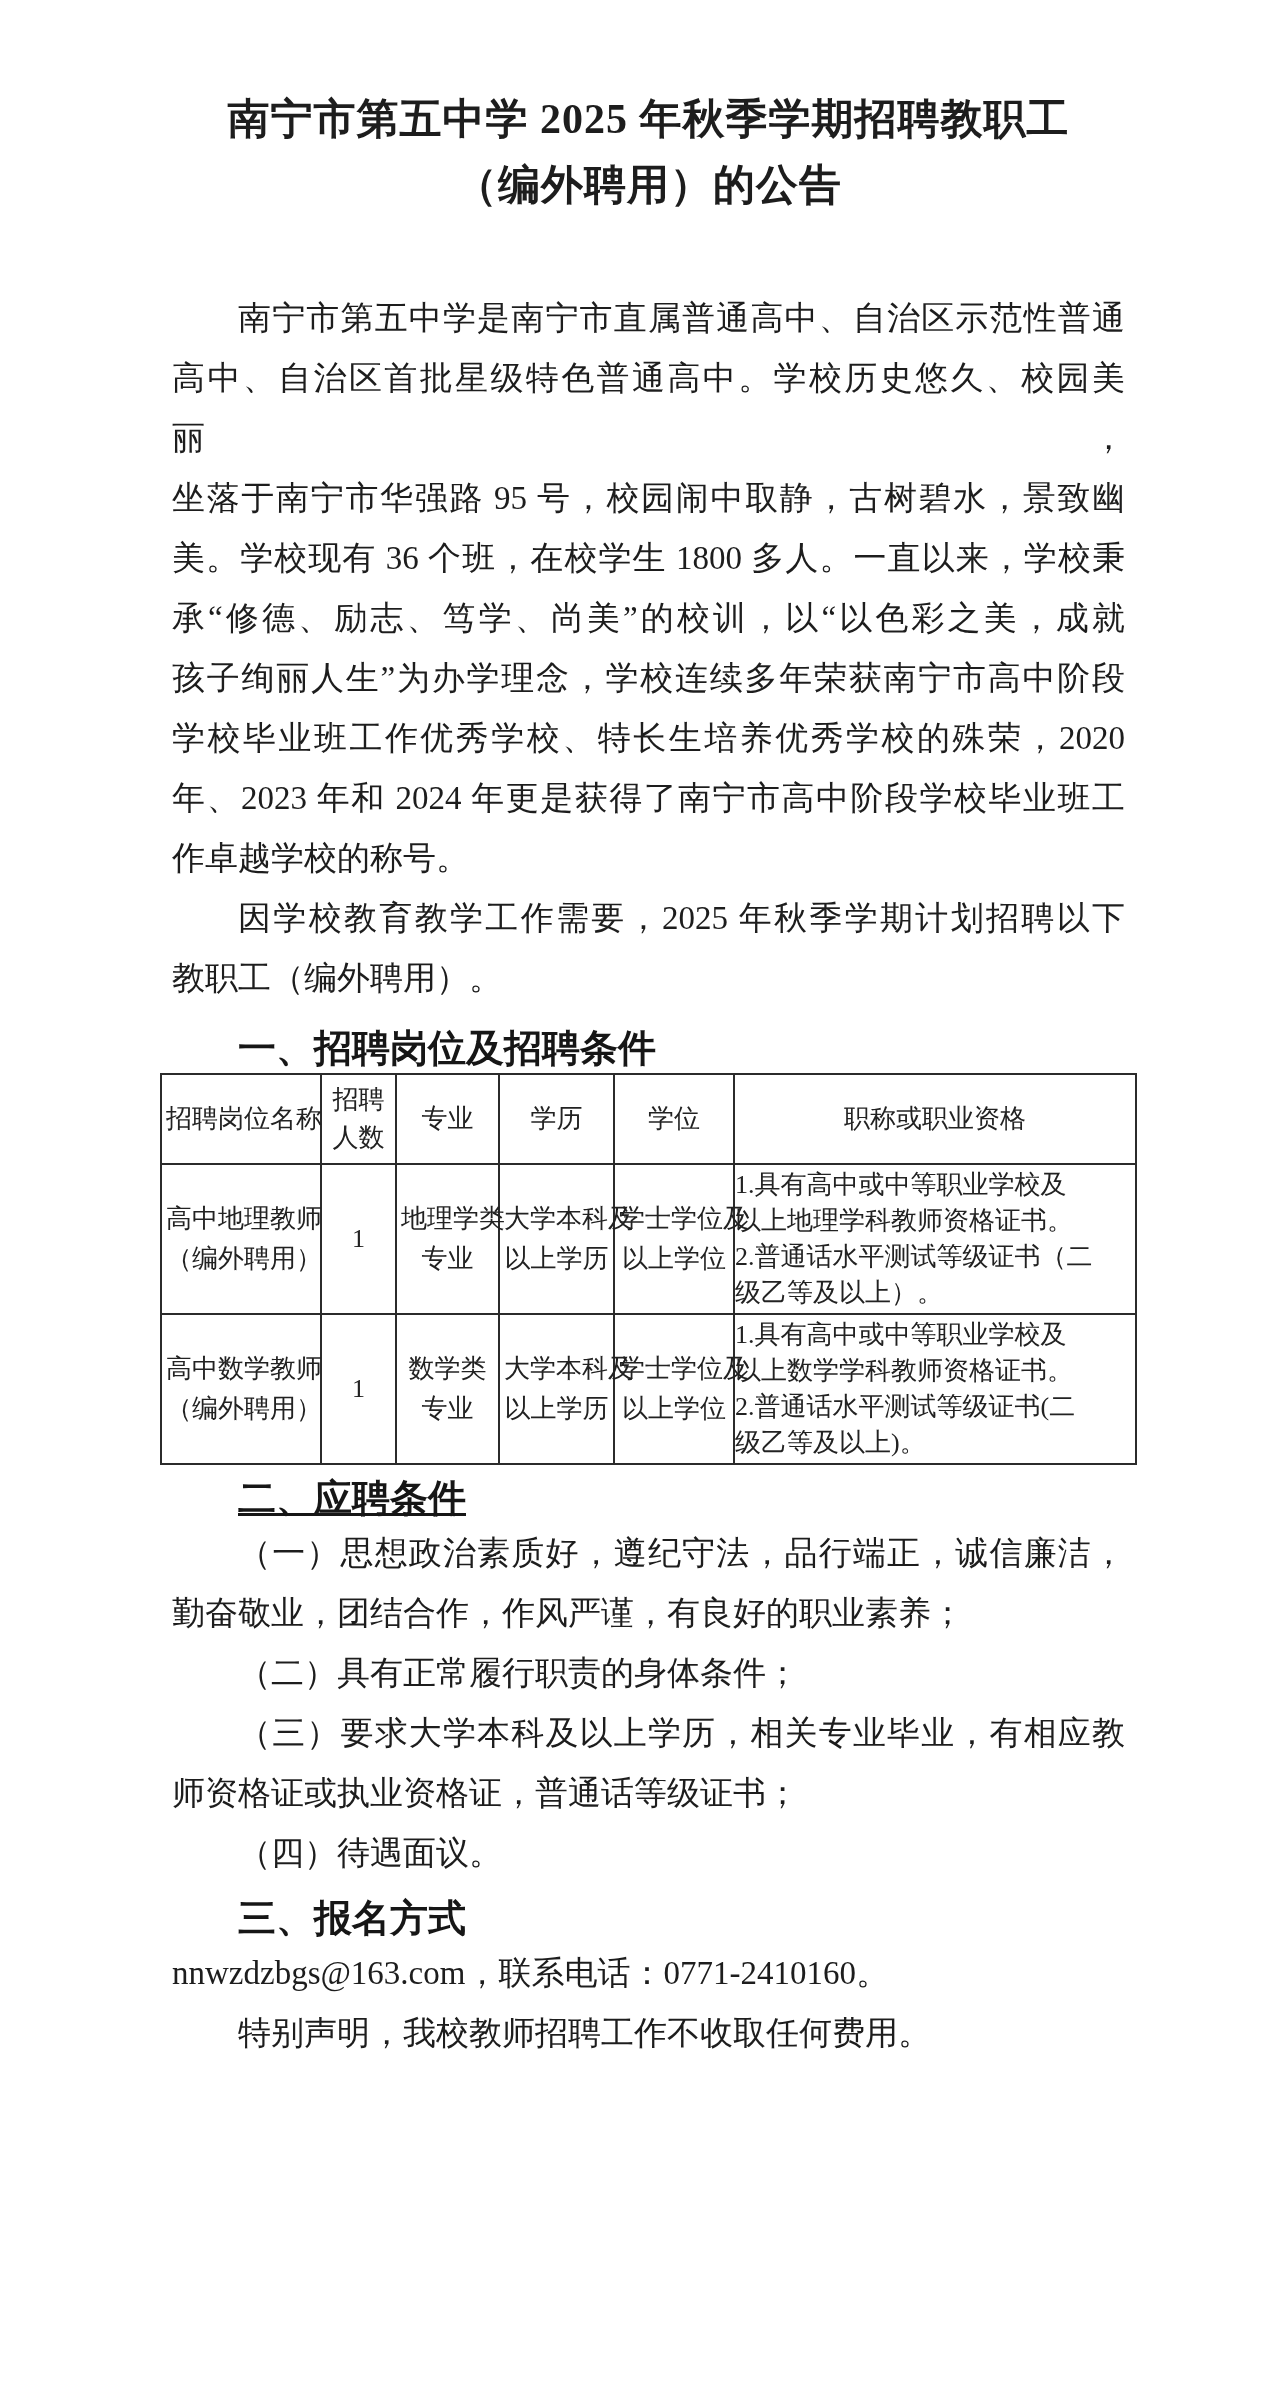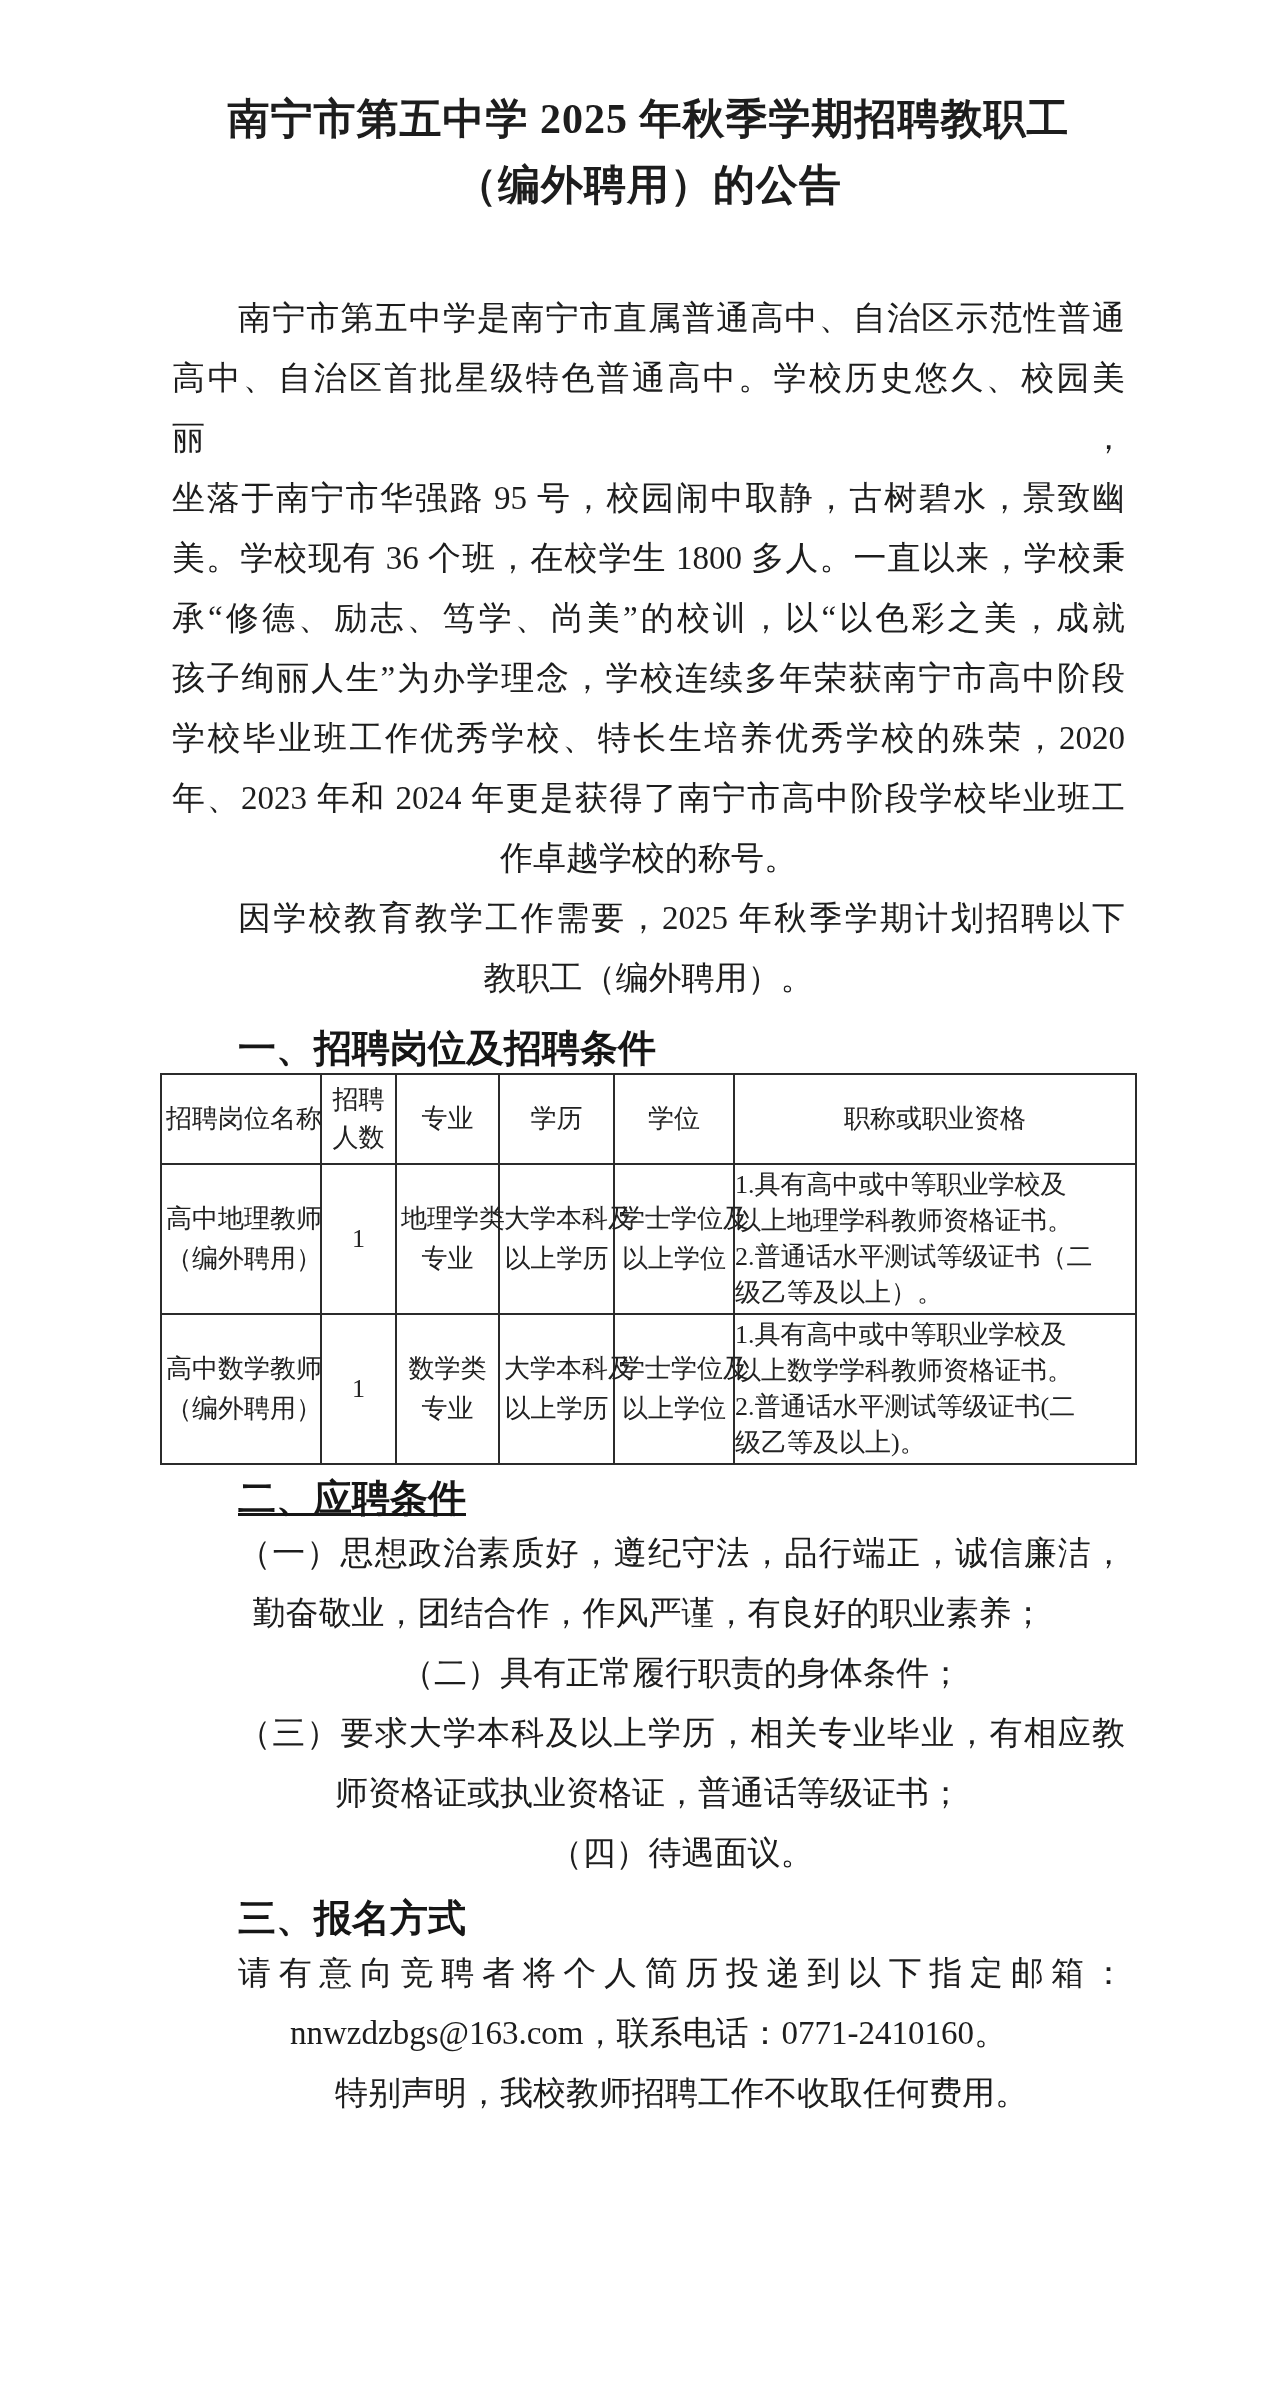--- a/index.html
+++ b/index.html
@@ -21,21 +21,21 @@
     margin: 0;
     font-size: 42px;
     line-height: 66px;
     font-weight: bold;
     text-align: center;
     letter-spacing: 1px;
     font-family: "Liberation Serif", "DejaVu Serif", serif;
   }
   
   .para { font-size: 33px; line-height: 60px; margin: 0; }
-  .para .line { min-height: 60px; text-align: center; }
+  .para .line { min-height: 60px; }
   .para .line.fill { text-align: justify; text-align-last: justify; }
   .para .line.first { text-indent: 66px; }
   .para-first { margin-top: 70px; }
   
   .sec-heading {
     margin: 0;
     padding-left: 66px;
     font-size: 38px;
     line-height: 50px;
     font-weight: bold;
@@ -208,21 +208,20 @@
       <div class="line first fill">（三）要求大学本科及以上学历，相关专业毕业，有相应教</div>
       <div class="line">师资格证或执业资格证，普通话等级证书；</div>
     </div>
   <div class="para">
       <div class="line first">（四）待遇面议。</div>
     </div>
 
   <h2 class="sec-heading sec3-heading">三、报名方式</h2>
 
   <div class="para">
-      <div class="line first fill">请有意向竞聘者将个人简历投递到以下指定邮箱：</div>
       <div class="line">nnwzdzbgs@163.com，联系电话：0771-2410160。</div>
     </div>
   <div class="para">
       <div class="line first">特别声明，我校教师招聘工作不收取任何费用。</div>
     </div>
 
 
 </div>
 
 </body></html>

